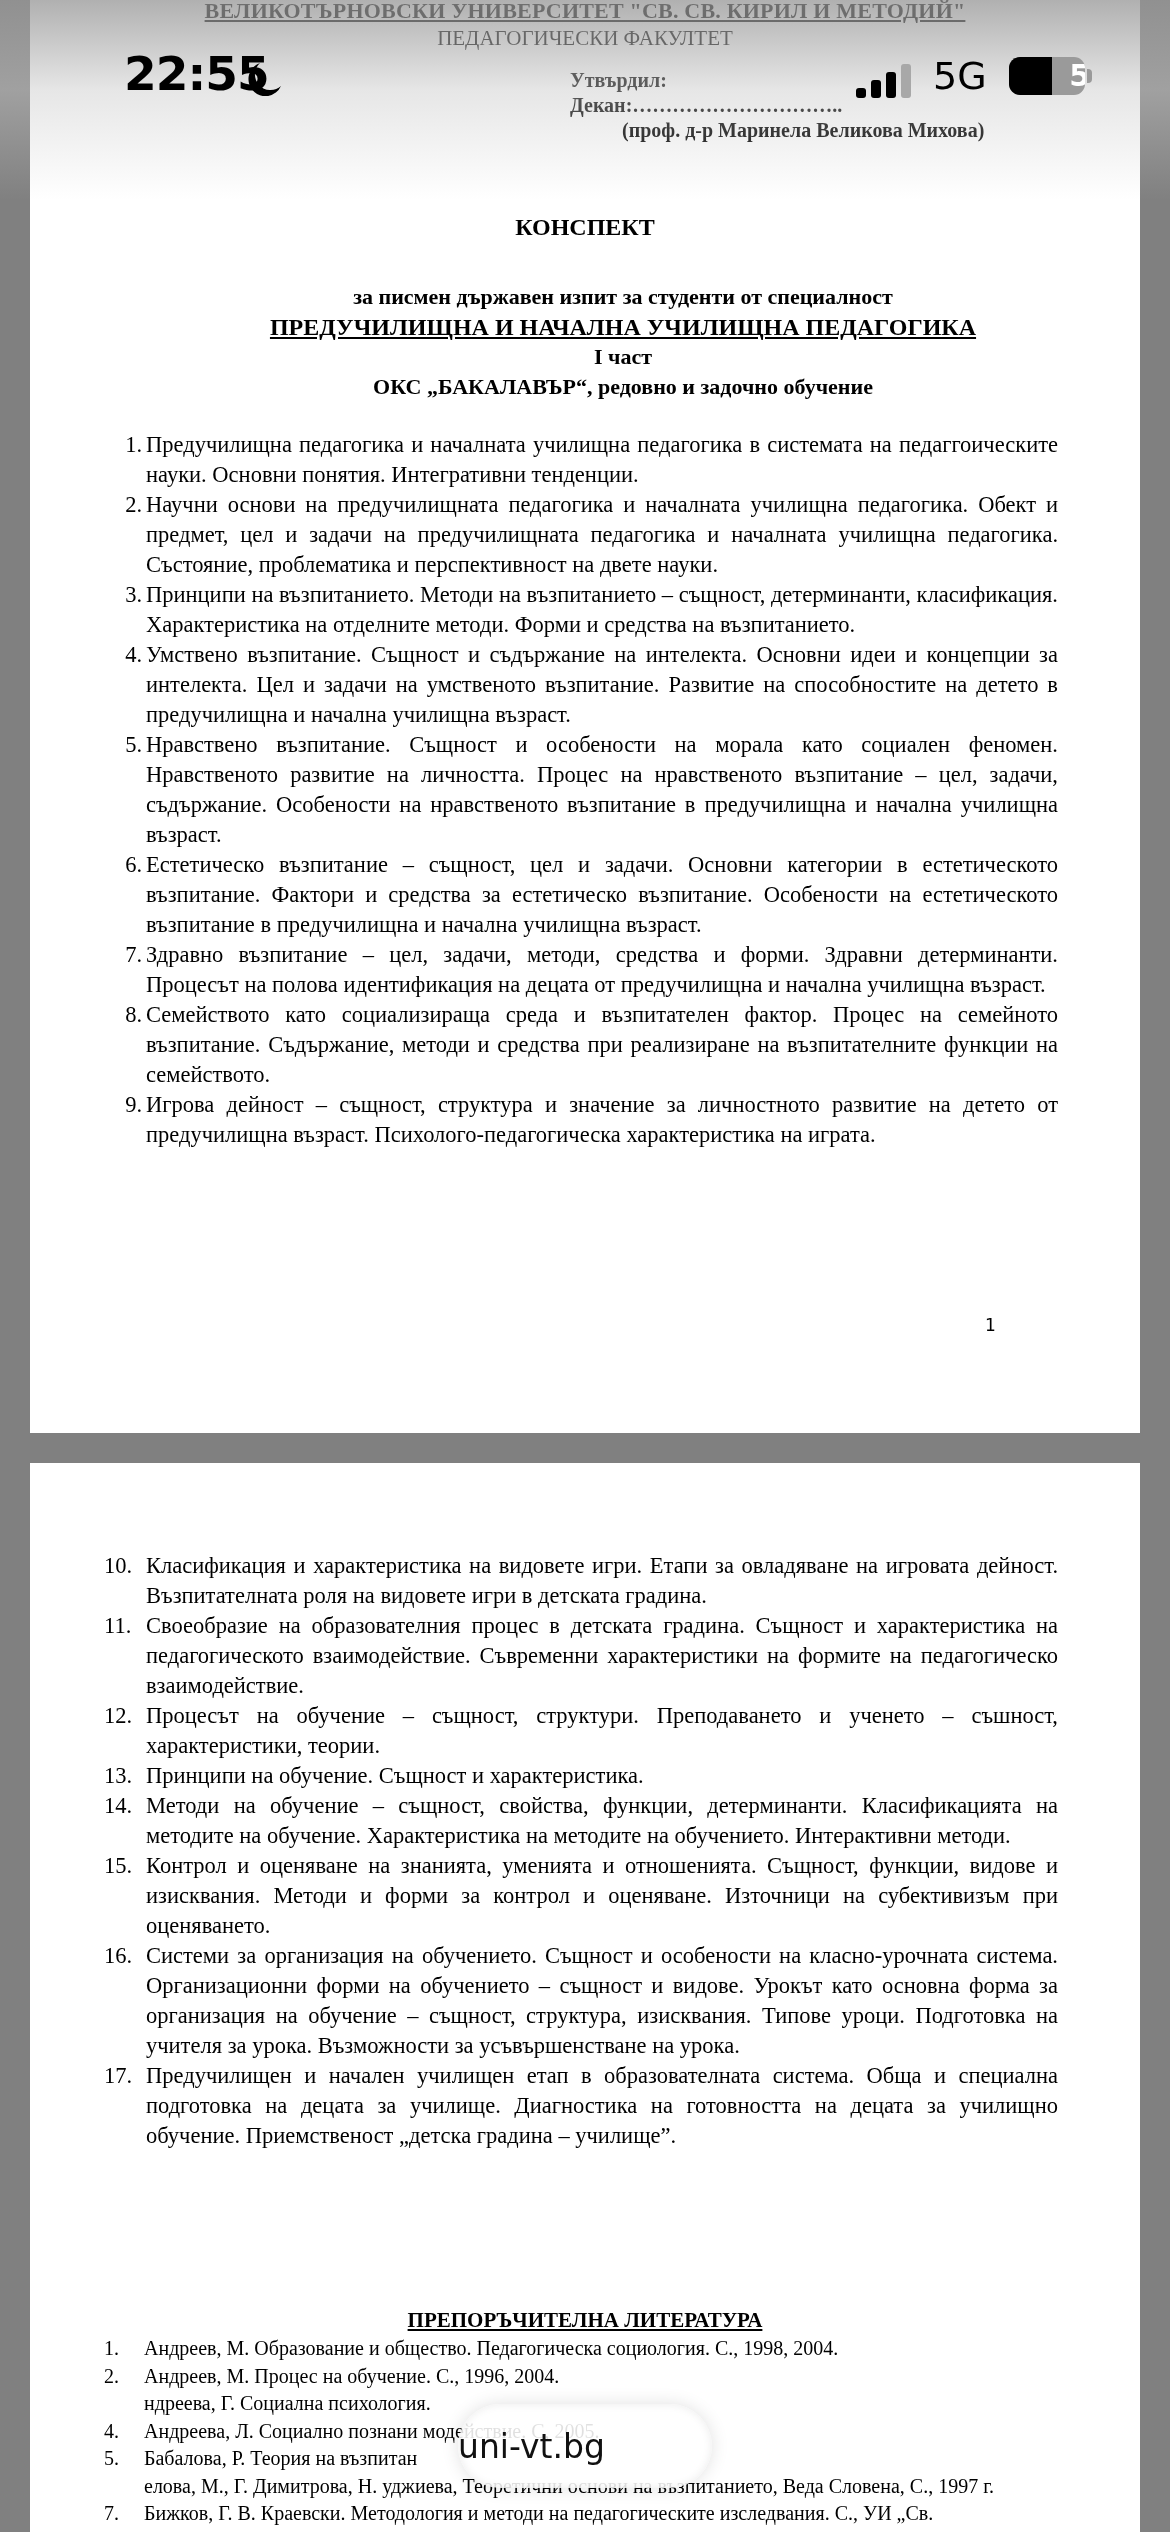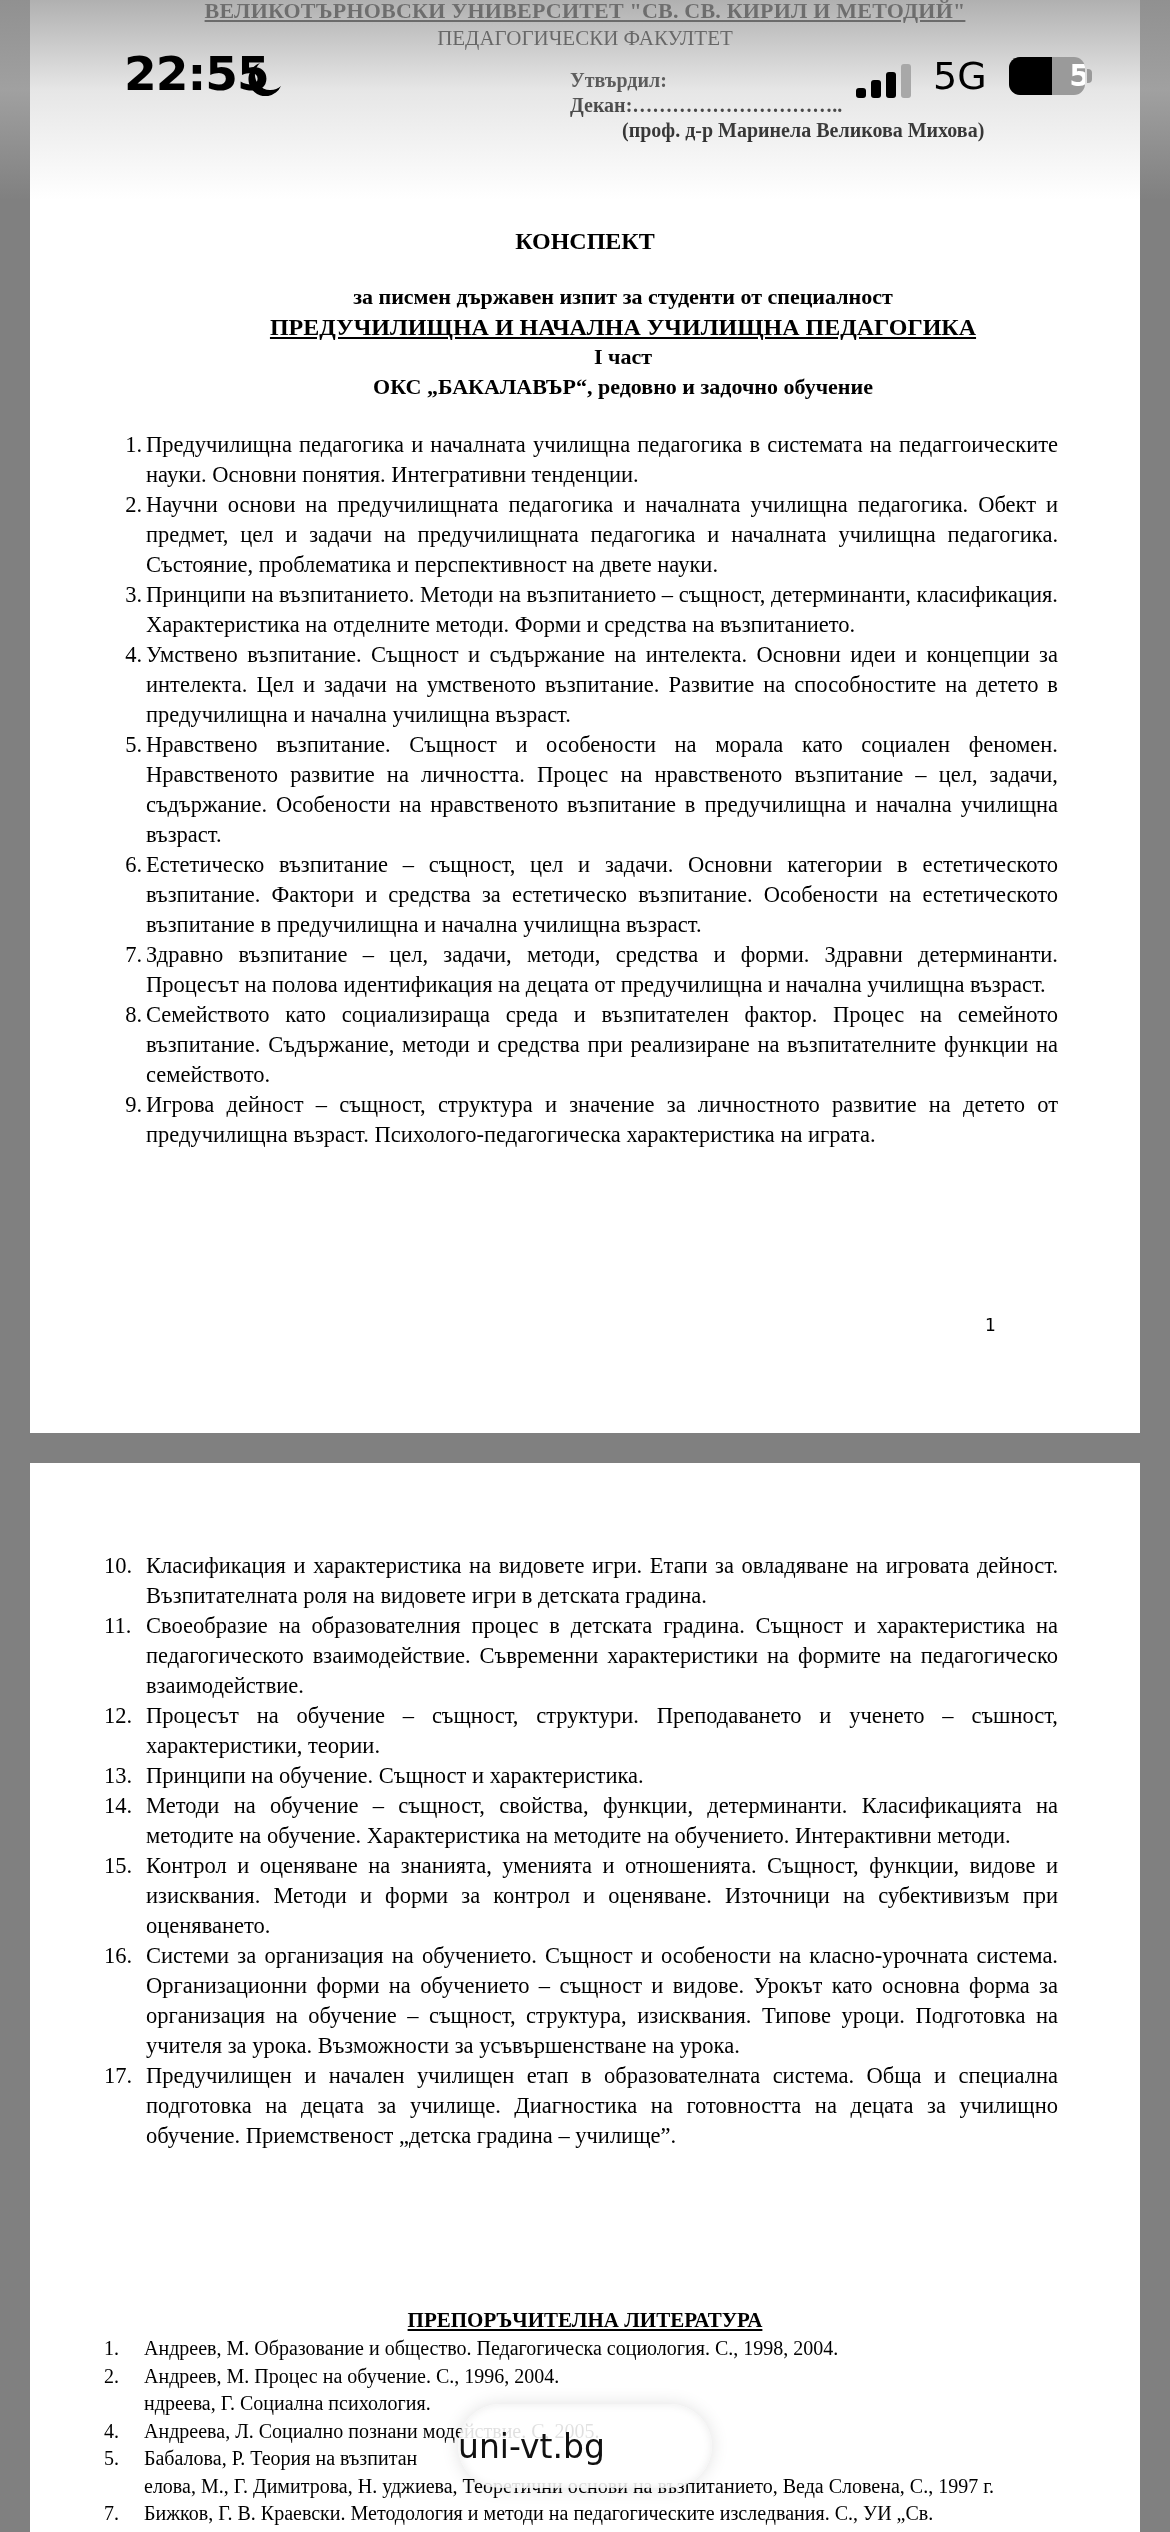--- a/index.html
+++ b/index.html
@@ -19,21 +19,21 @@
     position:absolute; top:38px; left:0; width:100%; text-align:center;
     font-size:22px; font-weight:bold; text-decoration:underline; letter-spacing:0.2px;
   }
   .hdr-fac {
     position:absolute; top:66px; left:0; width:100%; text-align:center;
     font-size:21px;
   }
   .approve { position:absolute; left:540px; top:108px; font-size:20px; font-weight:bold; line-height:25px; }
   .approve .sig { padding-left:52px; }
 
-  .title { position:absolute; top:268px; left:0; width:100%; text-align:center; font-size:24px; font-weight:bold; }
+  .title { position:absolute; top:254px; left:0; width:100%; text-align:center; font-size:24px; font-weight:bold; }
   .subtitle { position:absolute; top:322px; left:0; width:100%; text-align:center; font-size:22px; font-weight:bold; line-height:30px;margin-left:38px; }
   .subtitle .u { text-decoration:underline; font-size:24px; }
 
   .qlist { position:absolute; left:74px; width:954px; font-size:22.5px; line-height:30px; text-align:justify; }
   #qlist1 { top:470px; }
   #qlist2 { top:52px;margin-top:36px; }
   .q { display:flex; }
   .q .num { flex:0 0 auto; }
   #qlist1 .q .num { width:38px; text-align:right; padding-right:4px; }
   #qlist2 .q .num { width:42px; }

